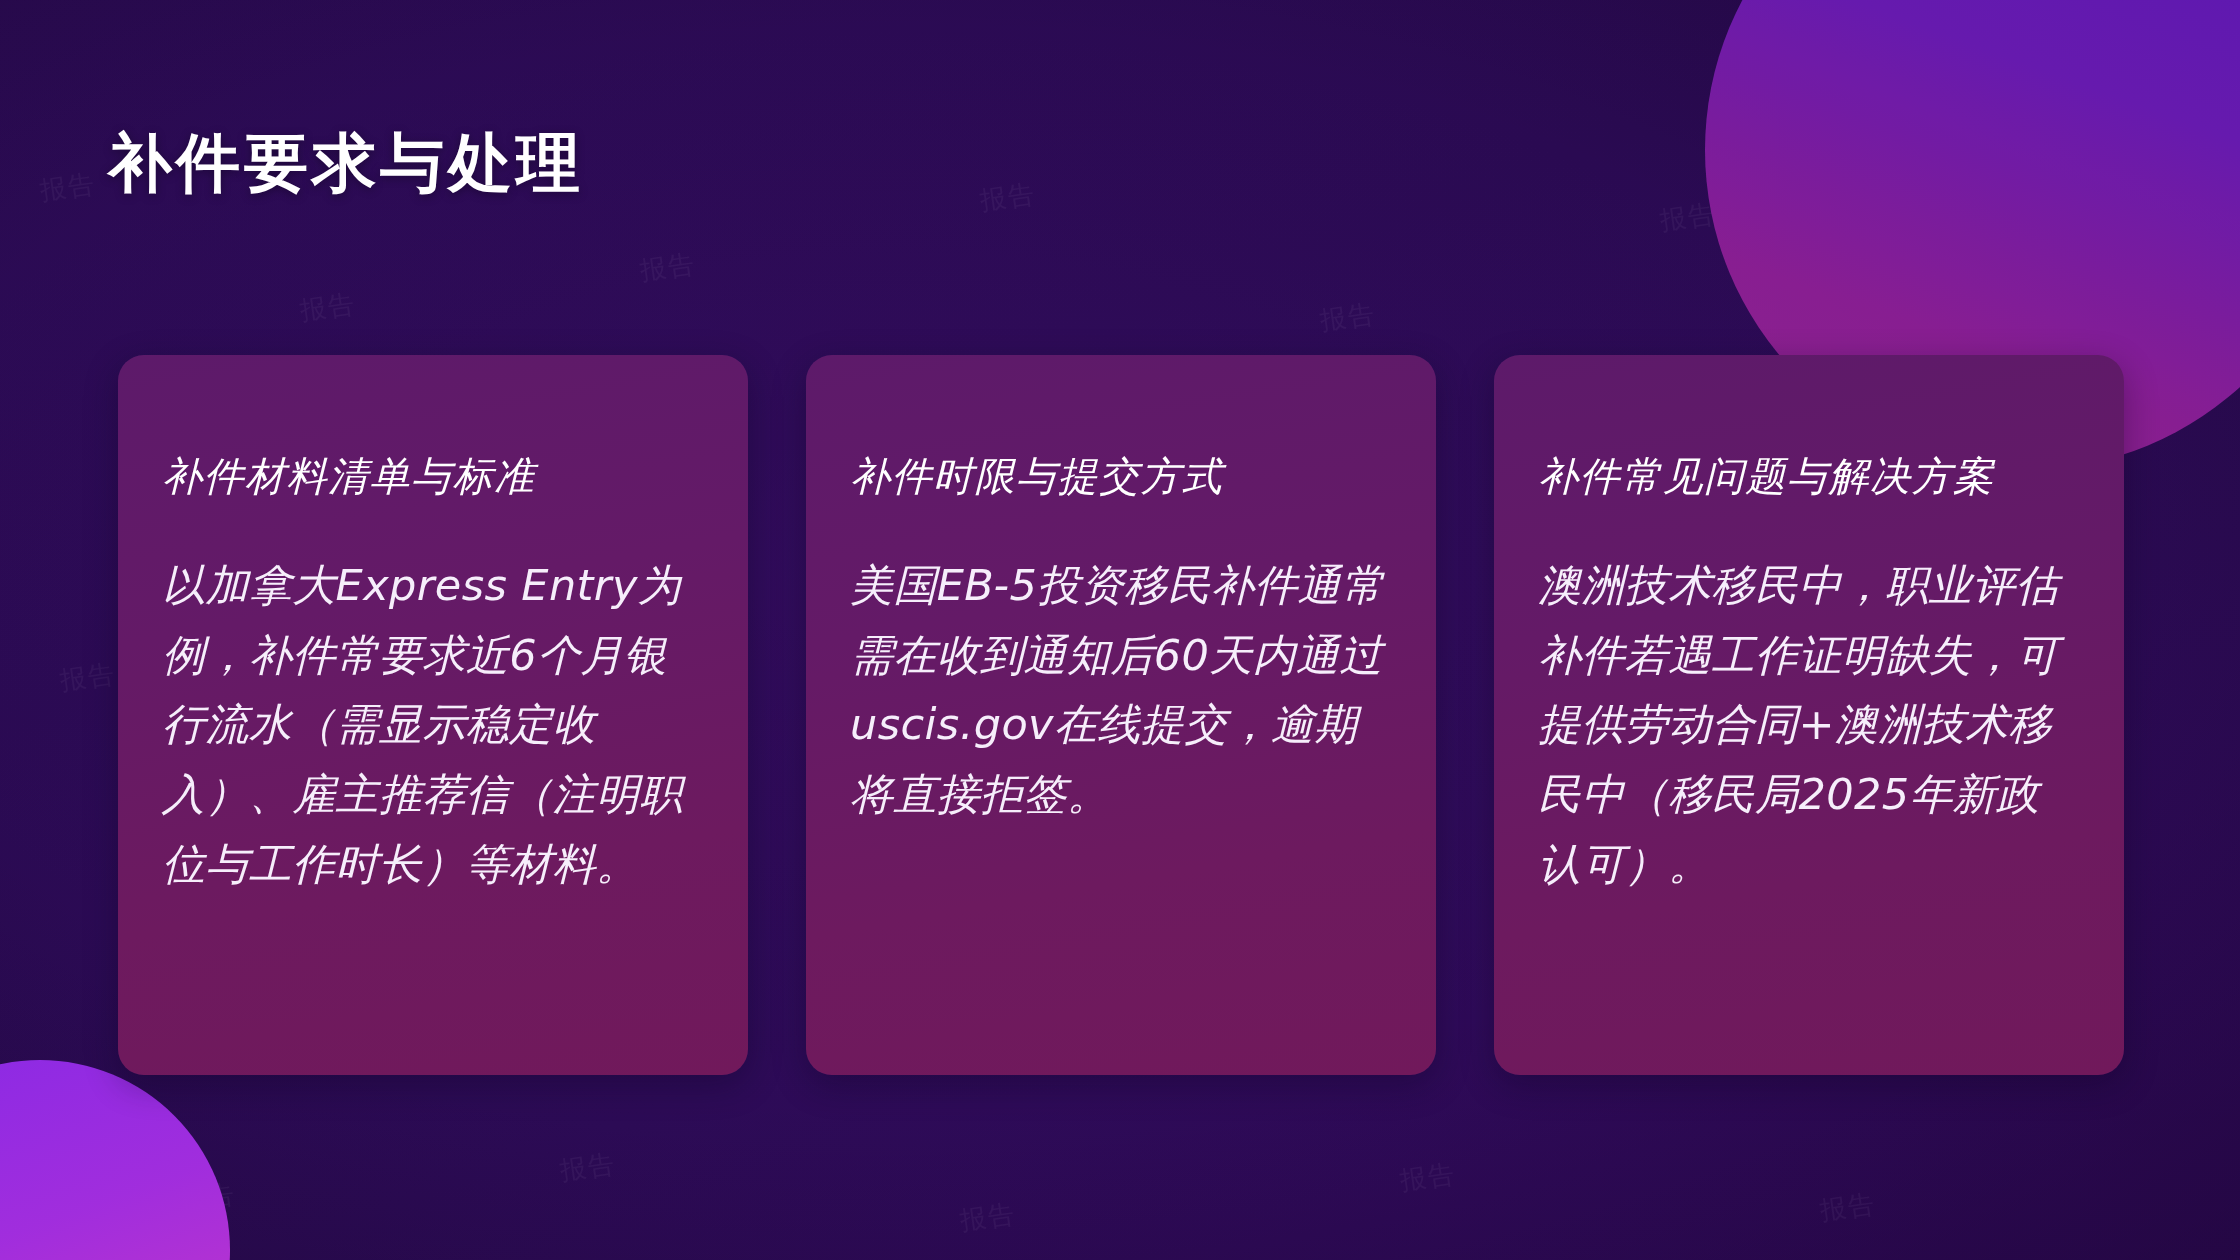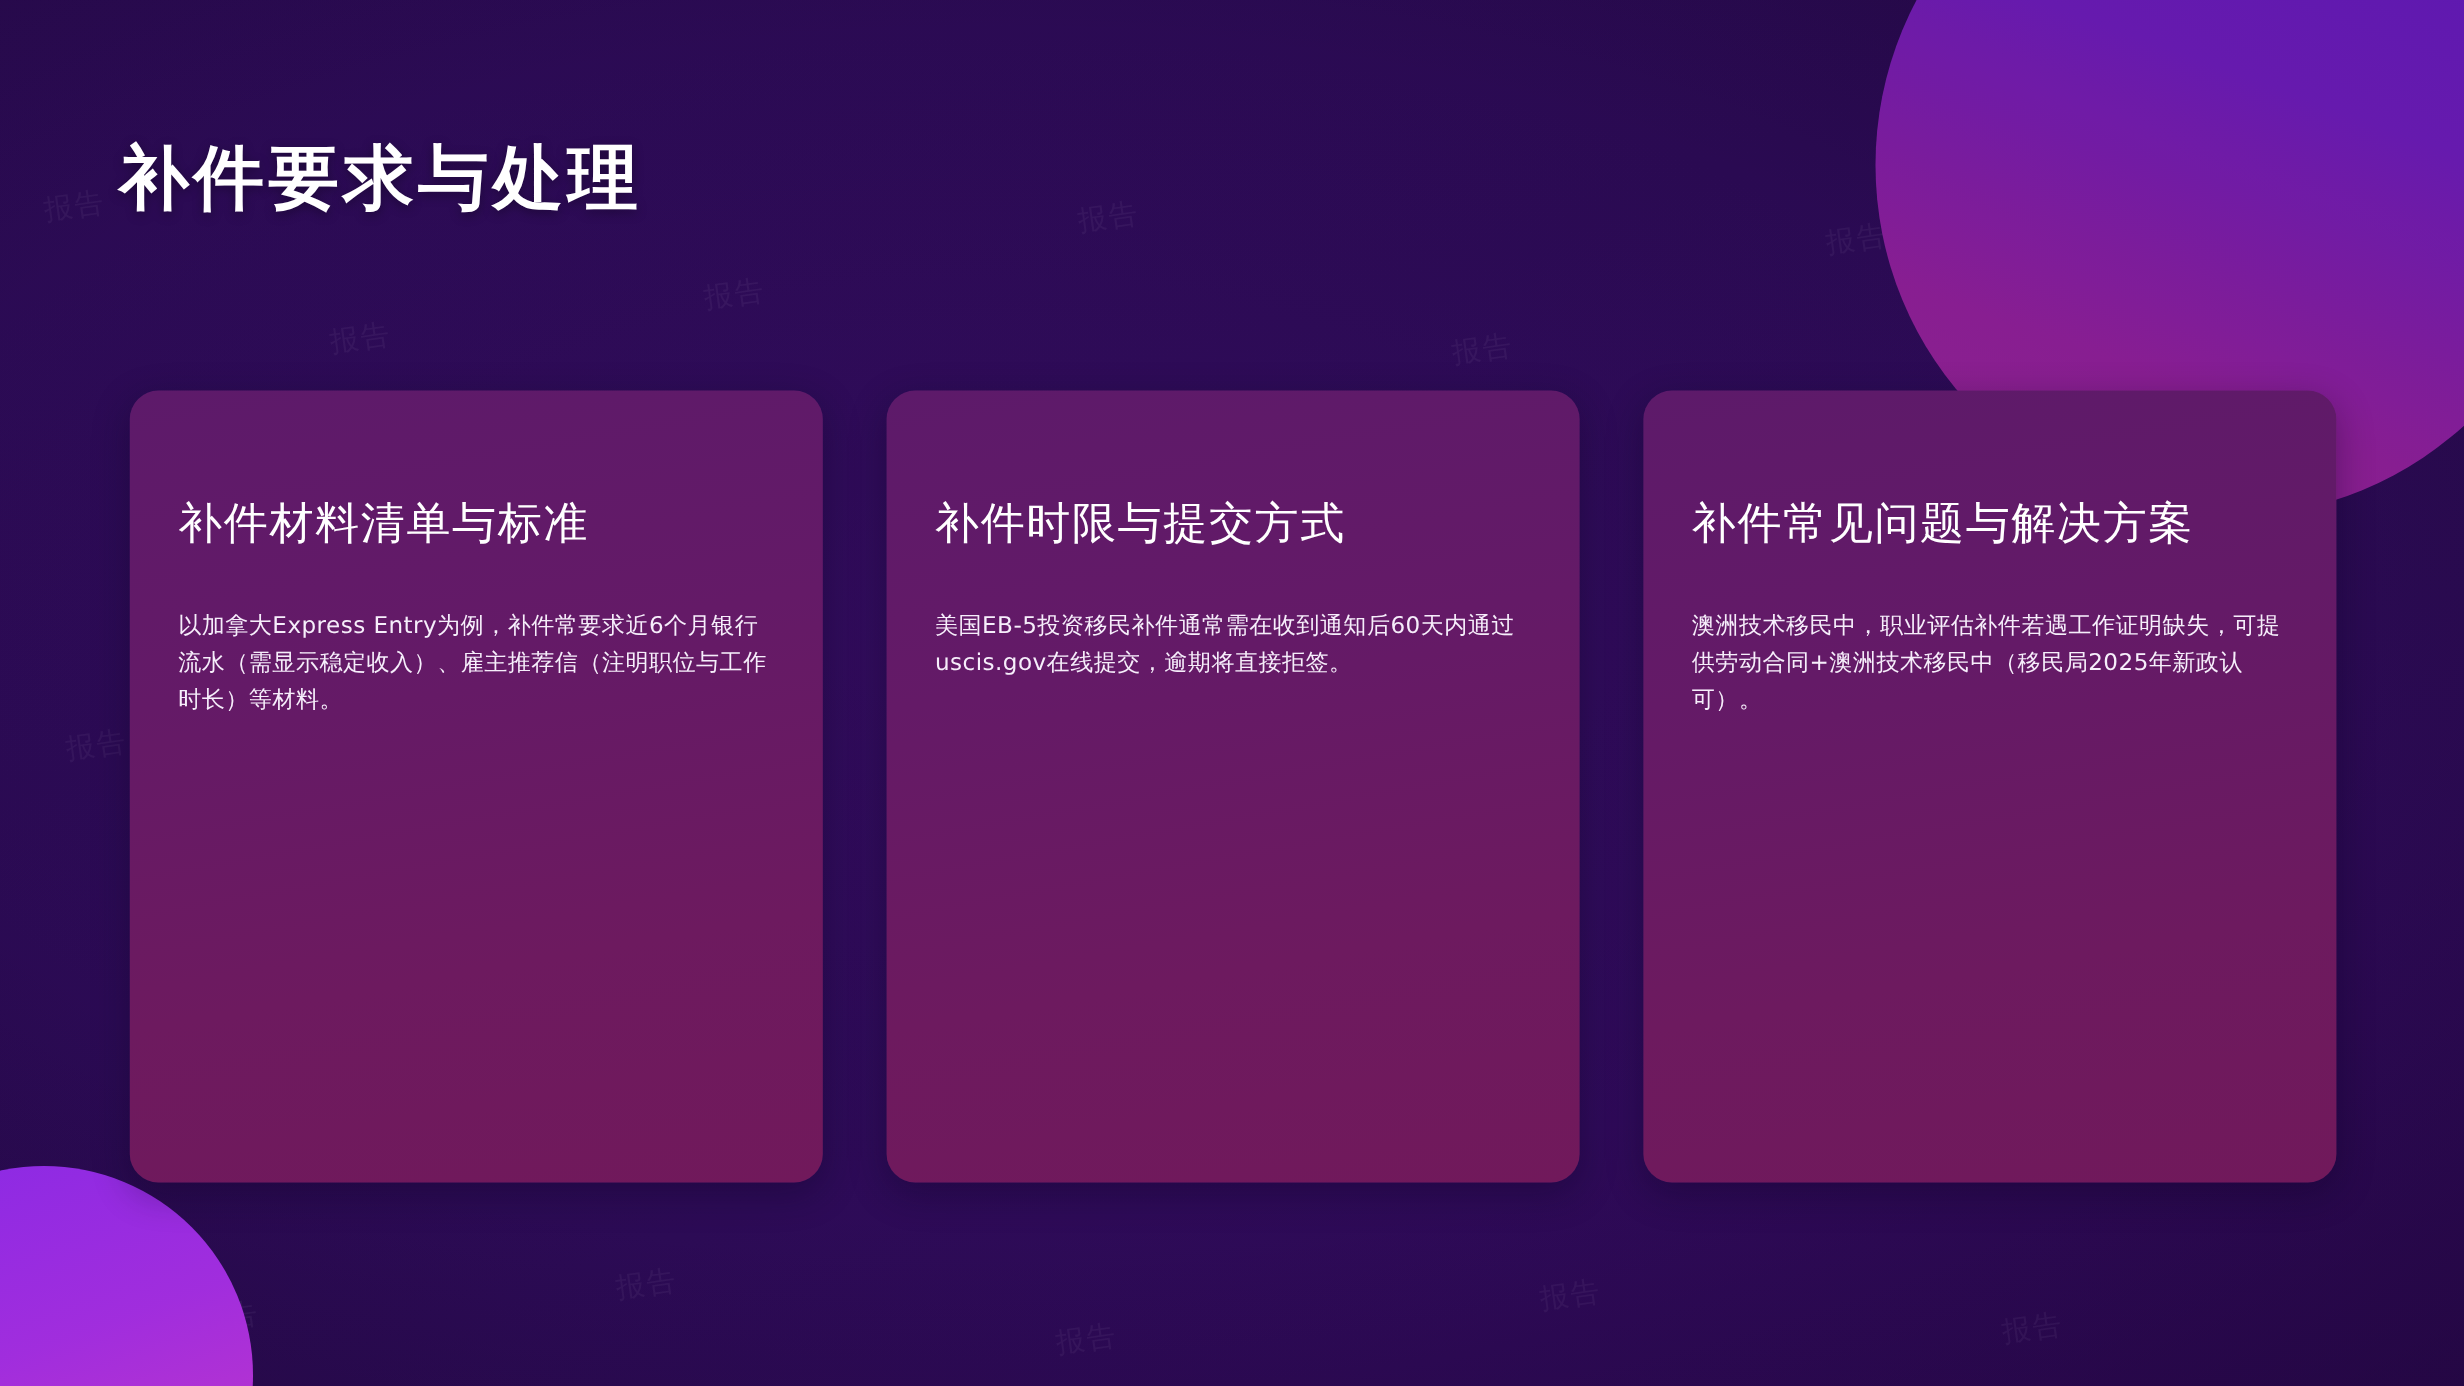--- a/index.html
+++ b/index.html
@@ -81,41 +81,42 @@
 
   
   .cards {
     position: absolute;
     left: 118px;
     top: 355px;
     width: 2006px;
     height: 720px;
     display: flex;
     gap: 58px;
+    font-style: italic;
   }
   .card {
     flex: 1 1 0;
     border-radius: 26px;
     background: linear-gradient(170deg, #5d1a6a 0%, #641a67 35%, #6d1a5f 70%, #71195b 100%);
     box-shadow: 0 10px 34px rgba(12,2,30,0.33);
     padding: 96px 44px 40px 44px;
     box-sizing: border-box;
     overflow: hidden;
   }
   .card-title {
     font-size: 40px;
     line-height: 1.25;
     color: #ffffff;
     font-weight: 400;
     letter-spacing: 1.5px;
     margin: 0 0 50px 0;
     font-family: "DejaVu Sans", "Liberation Sans", sans-serif;
   }
   .card-body {
-    font-size: 21px;
+    font-size: 43px;
     line-height: 1.62;
     color: #f6eefb;
     font-weight: 400;
     letter-spacing: 0.4px;
     margin: 0;
     font-family: "DejaVu Sans", "Liberation Sans", sans-serif;
   }
 </style>
 </head>
 <body>

